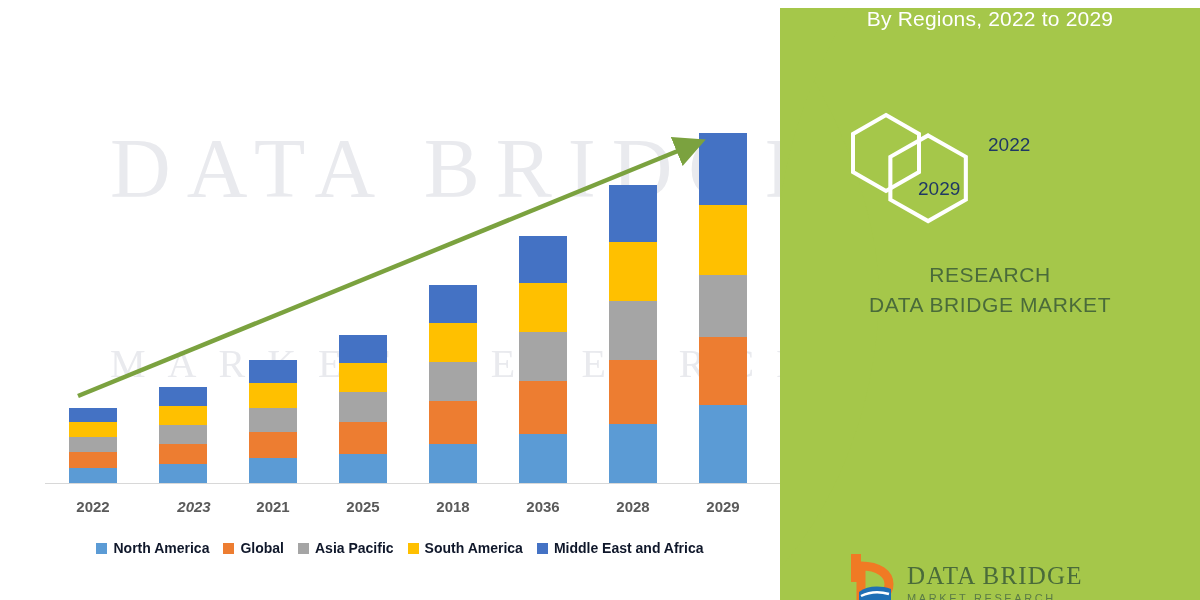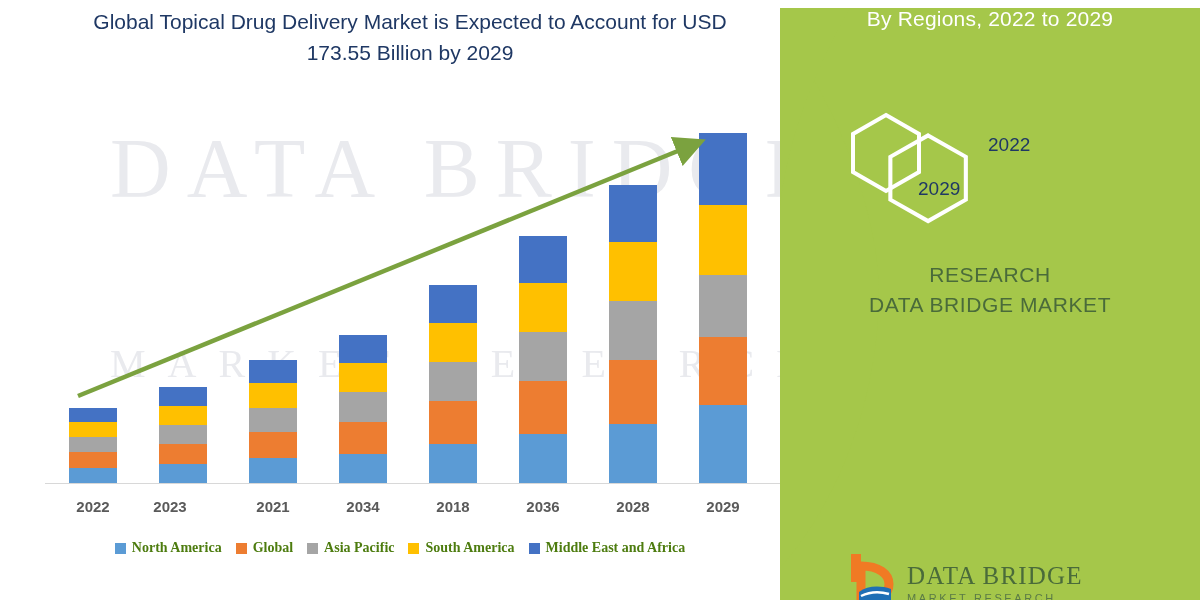--- a/index.html
+++ b/index.html
@@ -80,35 +80,34 @@
     position: absolute; width: 80px; text-align: center;
     color: #5a5a5a; font-size: 15px; font-weight: bold;
   }
 
   .legend {
     position: absolute; left: 0; top: 540px; width: 800px;
     display: flex; justify-content: center; align-items: center; gap: 14px;
   }
   .legend-item { display: flex; align-items: center; gap: 6px; }
   .legend-swatch { width: 11px; height: 11px; }
-  .legend-label { color: #4d7c0f; font-size: 14px; font-weight: bold; white-space: nowrap; font-family: Liberation Serif, serif; }
+  .legend-label { color: #0f172a; font-size: 14px; font-weight: bold; white-space: nowrap; }
 
   .arrow { position: absolute; left: 0; top: 0; width: 800px; height: 600px; }
 </style>
 </head>
 <body>
 
 <div id="root">
 
   <div class="watermark">
     <div class="wm-line one">DATA BRIDGE</div>
     <div class="wm-line two">MARKET RESEARCH</div>
   </div>
 
-  <div class="chart-title">Global Topical Drug Delivery Market is Expected to Account for USD 173.55 Billion by 2029</div>
 
   <div class="plot">
     <div class="axis-line"></div>
     <div id="bars">
         <div class="bar" style="left: 69px;">
           <div class="seg" style="height: 14.3186px; background: rgb(68, 114, 196);"></div>
           <div class="seg" style="height: 14.9237px; background: rgb(255, 192, 0);"></div>
           <div class="seg" style="height: 14.9237px; background: rgb(165, 165, 165);"></div>
           <div class="seg" style="height: 15.932px; background: rgb(237, 125, 49);"></div>
           <div class="seg" style="height: 14.9237px; background: rgb(91, 155, 213);"></div>
@@ -168,23 +167,23 @@
       <defs>
         <marker id="ah" markerWidth="7" markerHeight="7" refX="3.2" refY="3.5" orient="auto">
           <path d="M0,0 L7,3.5 L0,7 z" fill="#7ba23f"></path>
         </marker>
       </defs>
       <line x1="78" y1="396" x2="690" y2="146" stroke="#7ba23f" stroke-width="4.5" marker-end="url(#ah)"></line>
     </svg>
 
     <div class="xlabels" id="xlabels">
         <div class="xlabel" style="left: 53px;">2022</div>
-        <div class="xlabel" style="left: 130px;">2023</div>
+        <div class="xlabel" style="left: 154px; font-style: italic;">2023</div>
         <div class="xlabel" style="left: 233px;">2021</div>
-        <div class="xlabel" style="left: 323px;">2034</div>
+        <div class="xlabel" style="left: 323px;">2025</div>
         <div class="xlabel" style="left: 413px;">2018</div>
         <div class="xlabel" style="left: 503px;">2036</div>
         <div class="xlabel" style="left: 593px;">2028</div>
         <div class="xlabel" style="left: 683px;">2029</div>
       </div>
     <div class="legend" id="legend">
         <div class="legend-item">
           <span class="legend-swatch" style="background: rgb(91, 155, 213);"></span>
           <span class="legend-label">North America</span>
         </div>

